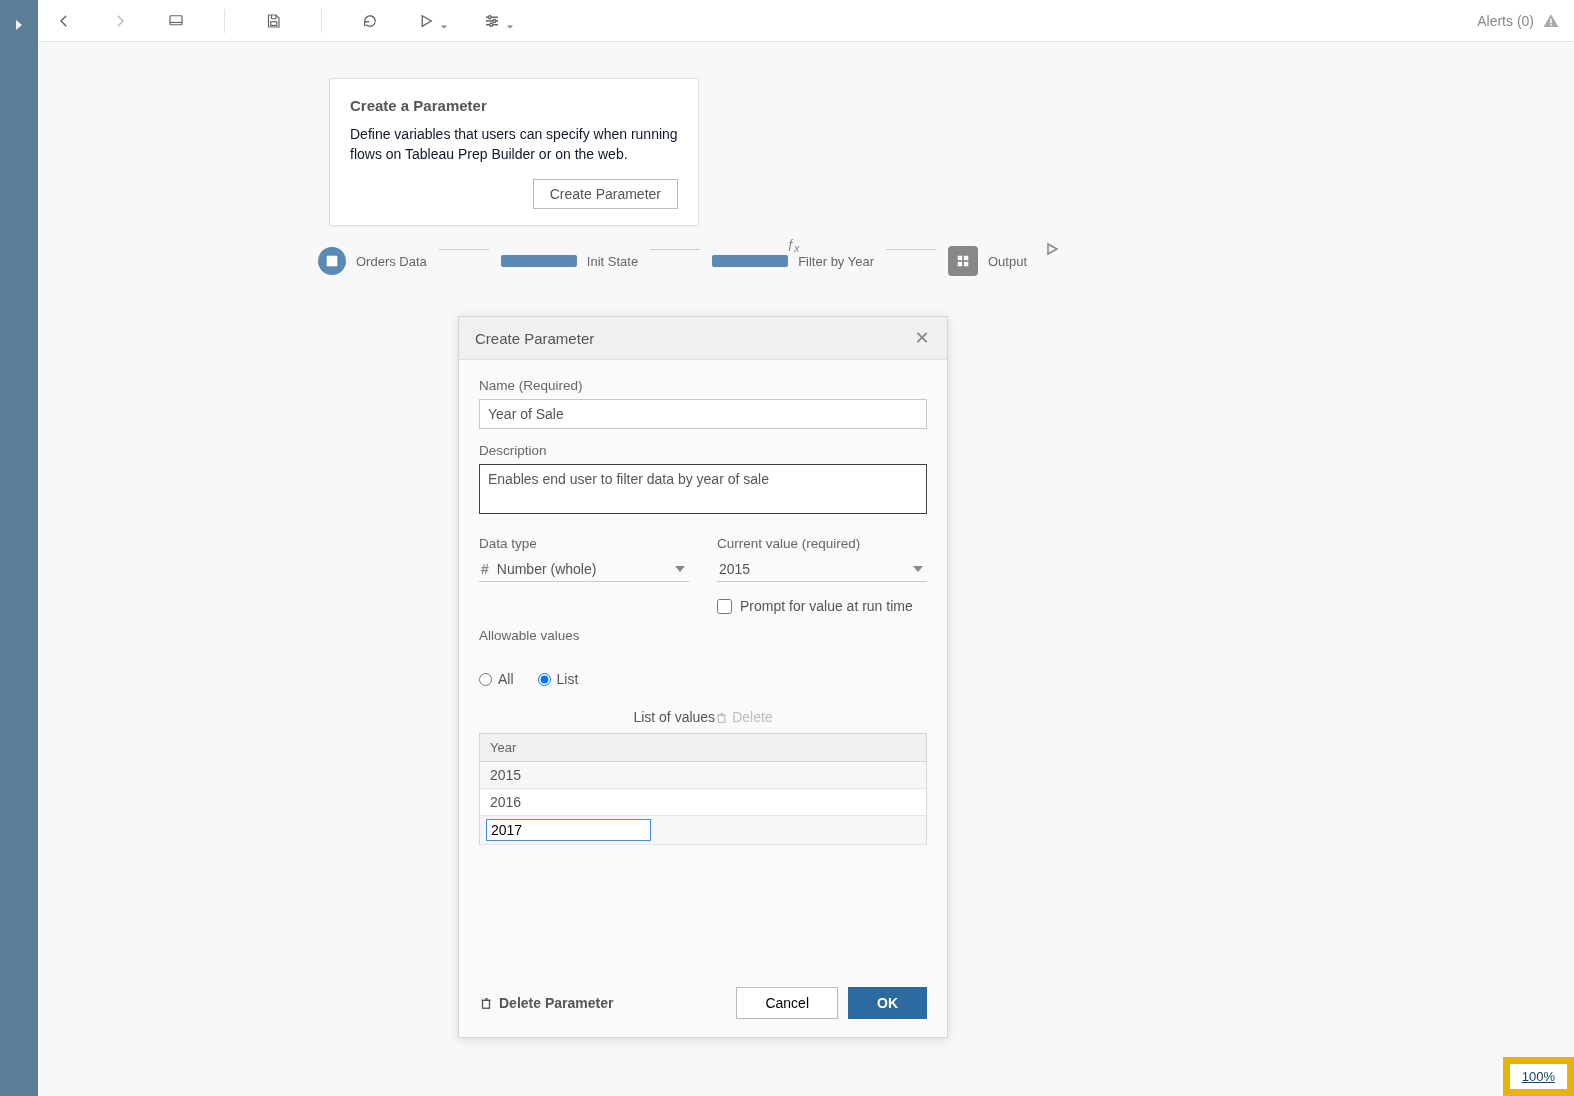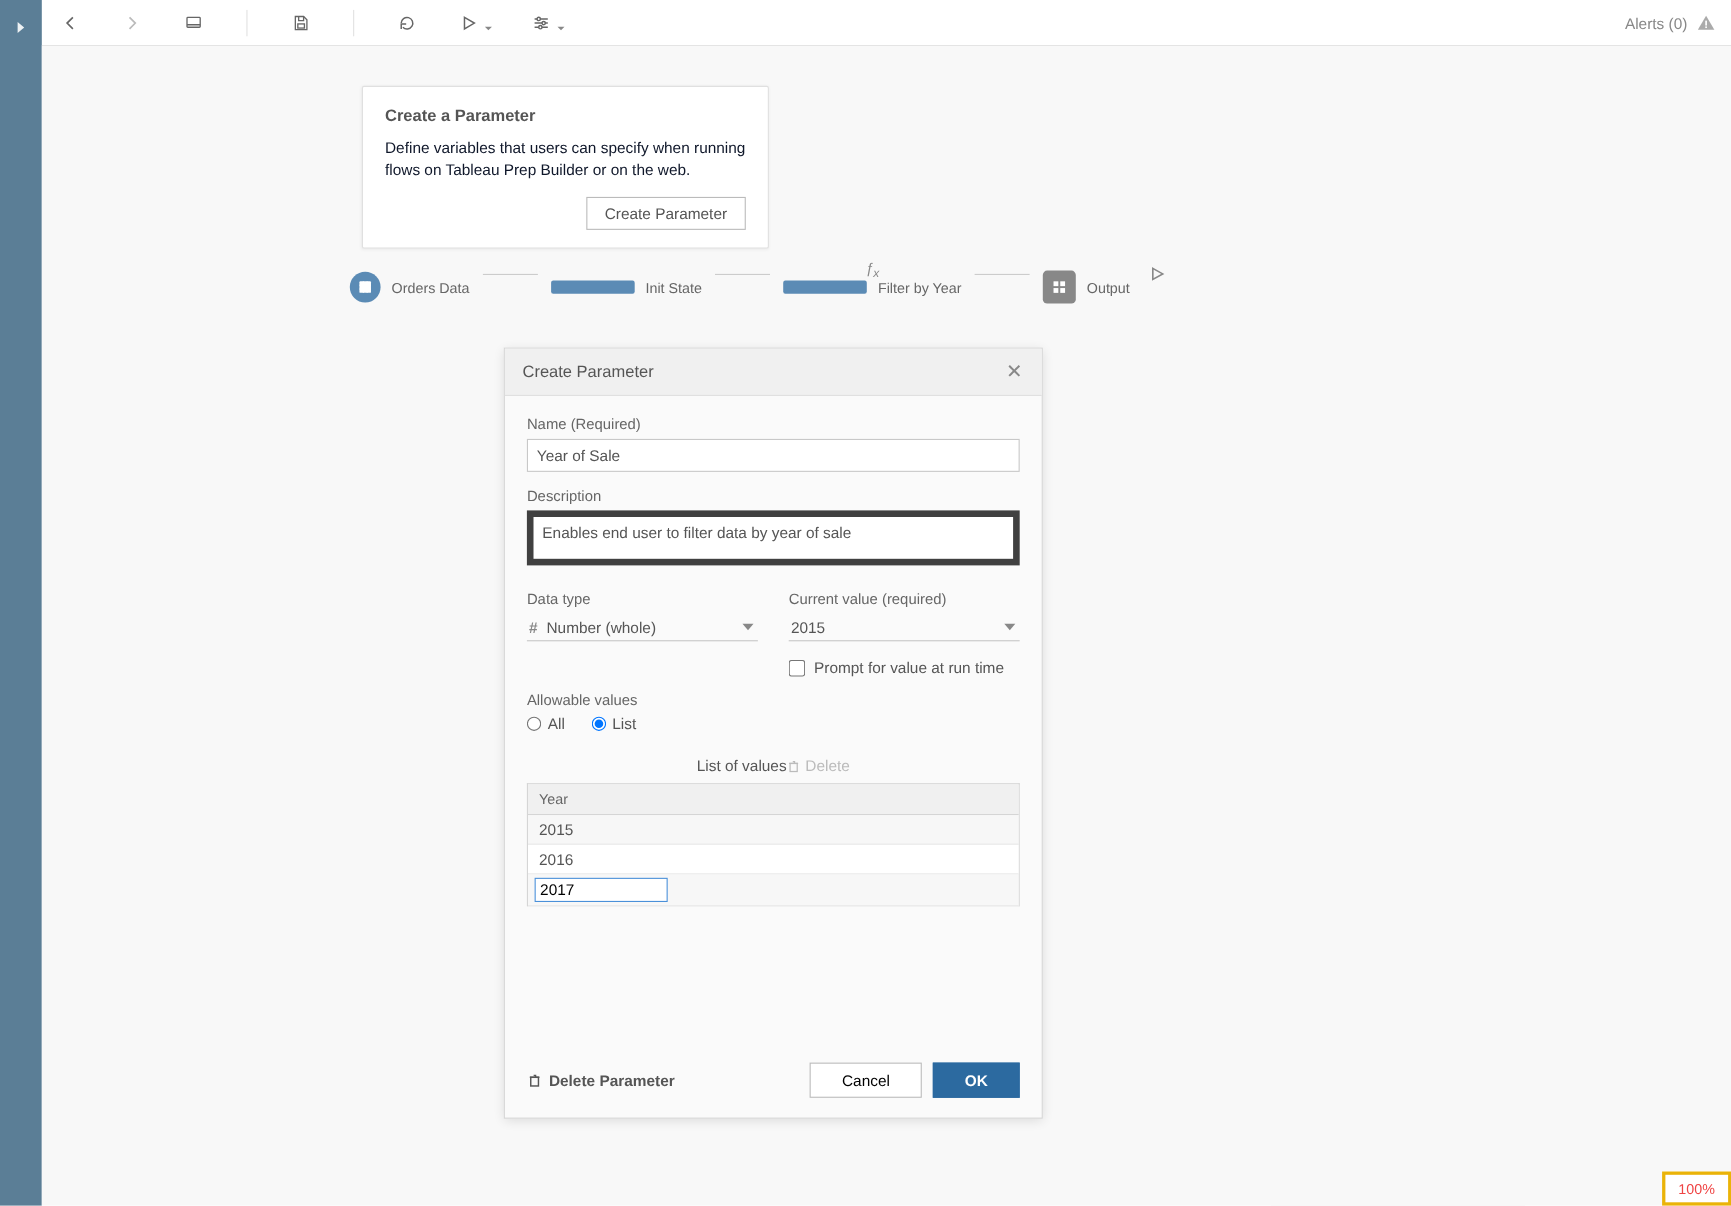--- a/index.html
+++ b/index.html
@@ -46,48 +46,48 @@
 
 
 .dialog { position: absolute; left: 420px; top: 274px; width: 490px; background: #fafafa; border: 1px solid #d5d5d5; box-shadow: 0 2px 10px rgba(0,0,0,.12); }
 .dialog-head { display: flex; align-items: center; justify-content: space-between; padding: 12px 16px; background: #f0f0f0; border-bottom: 1px solid #e0e0e0; }
 .dialog-head span { font-size: 15px; color: #555; }
 .dialog-head .close { width: 18px; height: 18px; cursor: pointer; color: #888; font-size: 18px; line-height: 1; text-align: center; }
 .dialog-body { padding: 18px 20px 8px; }
 .field-label { font-size: 13.5px; color: #666; margin-bottom: 6px; margin-top: 14px; }
 .field-label:first-child { margin-top: 0; }
 .text-input { width: 100%; border: 1px solid #c8c8c8; padding: 6px 8px; font-size: 14px; color: #555; background: #fff; }
-.textarea { width: 100%; border: 6px solid #404040; padding: 6px 8px; font-size: 14px; color: #555; background: #fff; height: 50px; resize: none; }
+.textarea { width: 100%; border: 1px solid #404040; padding: 6px 8px; font-size: 14px; color: #555; background: #fff; height: 50px; resize: none; }
 .two-col { display: flex; gap: 28px; margin-top: 18px; }
 .two-col > div { flex: 1; }
 .select-row { border-bottom: 1px solid #c8c8c8; padding: 4px 4px 4px 2px; display: flex; align-items: center; justify-content: space-between; font-size: 14px; color: #555; cursor: pointer; }
 .select-row .left { display: flex; align-items: center; gap: 8px; }
 .hash { color: #888; font-weight: 600; }
 .caret-down { width: 0; height: 0; border-left: 5px solid transparent; border-right: 5px solid transparent; border-top: 6px solid #888; }
 .checkbox-row { display: flex; align-items: center; gap: 8px; margin-top: 16px; font-size: 14px; color: #555; }
 .checkbox-row input { width: 15px; height: 15px; }
 .radio-row { display: flex; gap: 24px; margin-top: 6px; }
-.radio-row label { display: flex; gap: 6px; font-size: 14px; color: #555; }
+.radio-row label { display: flex; align-items: center; gap: 6px; font-size: 14px; color: #555; margin-top: 22px; }
 .list-head { display: flex; justify-content: center; align-items: center; margin-top: 22px; }
 .list-head .lbl { font-size: 14px; color: #555; }
 .list-head .delete { font-size: 14px; color: #bbb; display: flex; align-items: center; gap: 4px; }
 .grid { margin-top: 8px; border: 1px solid #d5d5d5; border-bottom: none; }
 .grid-head { background: #f0f0f0; border-bottom: 1px solid #d5d5d5; padding: 6px 10px; font-size: 13px; color: #666; }
 .grid-row { border-bottom: 1px solid #e5e5e5; padding: 5px 10px; font-size: 14px; color: #555; background: #f7f7f7; }
 .grid-row:nth-child(odd) { background: #fff; }
 .grid-row.editing { padding: 3px 6px; background: #f7f7f7; }
-.grid-row.editing input { width: 121px; border: 1.5px solid #4a90d9; padding: 2px 4px; font-size: 14px; }
+.grid-row.editing input { width: 165px; border: 1.5px solid #4a90d9; padding: 2px 4px; font-size: 14px; }
 .dialog-foot { display: flex; align-items: center; padding: 14px 20px 18px; gap: 10px; }
 .dialog-foot .delete-param { font-size: 14px; color: #555; display: flex; align-items: center; gap: 6px; cursor: pointer; font-weight: 600; }
 .dialog-foot .spacer { flex: 1; }
 .btn { padding: 7px 28px; font-size: 14px; border: 1px solid #bbb; background: #fff; cursor: pointer; }
 .btn.primary { background: #2c6aa0; color: #fff; border-color: #2c6aa0; font-weight: 600; }
 
 
-.zoom-badge { position: absolute; right: 0; bottom: 0; background: #fff; border: 3px solid #eab308; padding: 5px 12px; font-size: 13px; color: #ef4444; }
+.zoom-badge { position: absolute; right: 0; bottom: 0; background: #fff; border: 7px solid #eab308; padding: 5px 12px; font-size: 13px; color: #0c4a6e; text-decoration: underline; }
 .spacer-block { height: 120px; }
 </style>
 </head>
 <body>
 
 <div class="left-strip">
   <svg viewBox="0 0 10 14">
       <path d="M2 2 L8 7 L2 12 Z"></path>
     </svg>
 </div>

